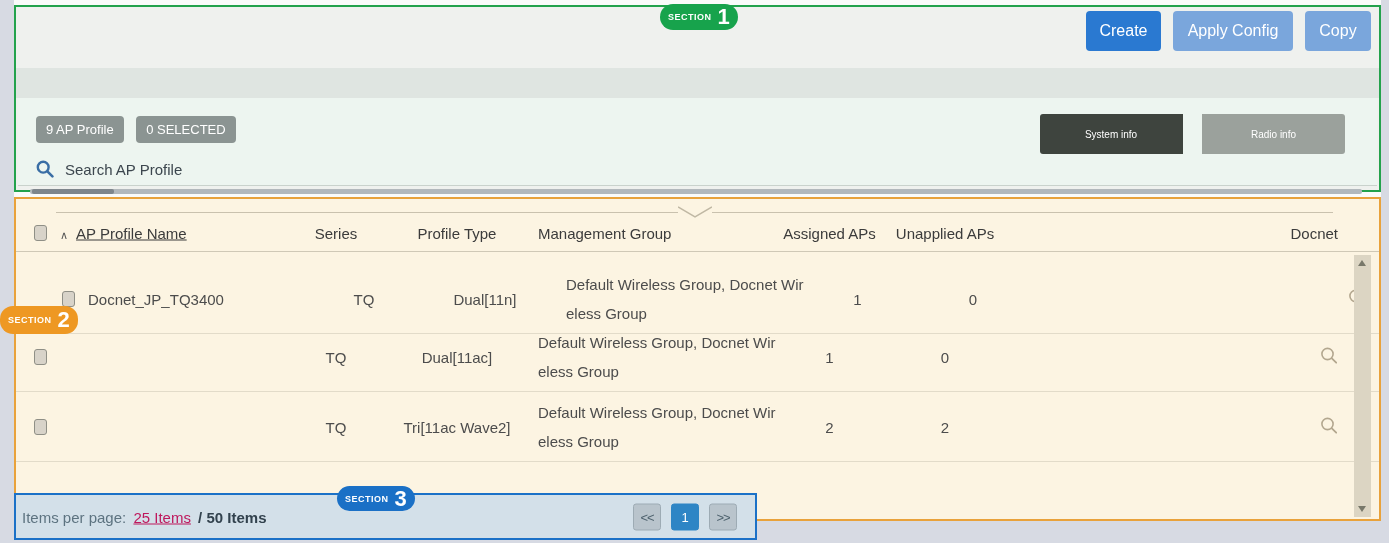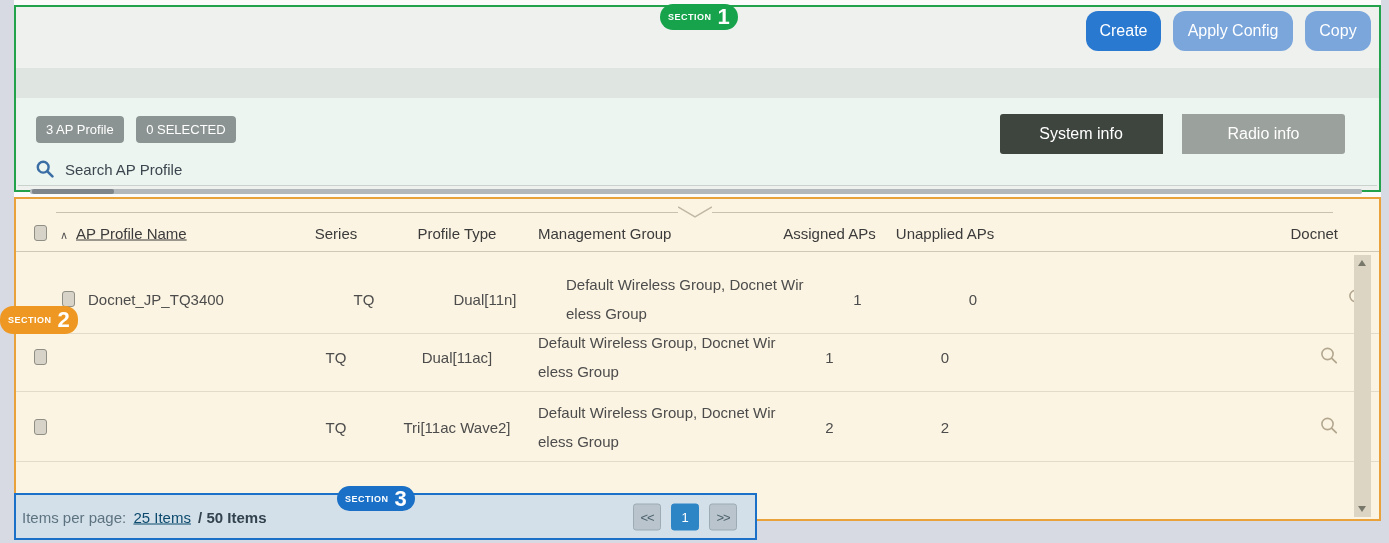--- a/index.html
+++ b/index.html
@@ -2,30 +2,30 @@
 <html><head>
 <meta charset="utf-8">
 <style>
   * { margin:0; padding:0; box-sizing:border-box; }
   body { font-family:"Liberation Sans", sans-serif; }
   .page { position:relative; width:1389px; height:543px; background:#d7dae3; overflow:hidden; }
   .backdrop { position:absolute; left:14px; top:0; width:1367px; height:490px; background:#fafbfa; }
 
   
   .sec1 { position:absolute; left:14px; top:5px; width:1367px; height:187px; border:2px solid #23a24c; background:#eff1ee; }
-  .top-btn { position:absolute; top:4px; height:40px; border:none; border-radius:12px; color:#fff; font-size:16px; font-family:inherit; cursor:pointer; }
+  .top-btn { position:absolute; top:4px; height:40px; border:none; border-radius:4px; color:#fff; font-size:16px; font-family:inherit; cursor:pointer; }
   .btn-create { right:218px; width:75px; background:#2a79d1; }
   .btn-apply  { right:86px;  width:120px; background:#7aa6dc; }
   .btn-copy   { right:8px;   width:66px; background:#7aa6dc; }
   .band { position:absolute; top:61px; left:0; right:0; height:30px; background:#dfe5e1; }
   .panel { position:absolute; top:91px; left:2px; right:2px; height:88px; background:#edf5f0; border-bottom:1px solid #c9d2cc; }
   .badges-row { position:absolute; left:18px; top:18px; }
   .count-badge { display:inline-block; background:#8b9492; color:#fff; font-size:13px; padding:6px 10px; border-radius:4px; margin-right:8px; }
   .info-toggle { position:absolute; right:32px; top:16px; }
-  .info-btn { width:163px; height:40px; border:none; color:#fff; font-size:16px; font-family:inherit; cursor:pointer; }
+  .info-btn { width:143px; height:40px; border:none; color:#fff; font-size:10px; font-family:inherit; cursor:pointer; }
   .info-system { background:#3e443e; border-radius:3px 0 0 3px; }
   .info-radio  { background:#9ba19c; border-radius:0 3px 3px 0; margin-left:15px; }
   .search-row { position:absolute; left:18px; top:58px; right:24px; height:26px; display:flex; align-items:center; }
   .search-row svg { flex:0 0 auto; }
   .search-input { flex:1; margin-left:11px; border:none; outline:none; background:transparent; font-size:15px; font-family:inherit; color:#3c464e; }
   .search-input::placeholder { color:#3c464e; opacity:1; }
 
   
   .hscroll { position:absolute; left:30px; top:189px; width:1332px; height:5px; background:#b2b8bc; border-radius:2px; }
   .hscroll-thumb { position:absolute; left:2px; top:0; width:82px; height:5px; background:#7e868c; border-radius:2px; }
@@ -51,21 +51,21 @@
   .checkbox { width:13px; height:16px; background:#d8d3c9; border:1px solid #8f8f86; border-radius:3px; cursor:pointer; }
   .detail-btn { cursor:pointer; }
   .vscroll { position:absolute; top:56px; right:8px; bottom:2px; width:17px; background:#dcd5c3; }
   .arr { position:absolute; left:4px; width:0; height:0; border-left:4px solid transparent; border-right:4px solid transparent; }
   .arr-up { top:5px; border-bottom:6px solid #78786a; }
   .arr-down { bottom:5px; border-top:6px solid #78786a; }
 
   
   .sec3 { position:absolute; left:14px; top:493px; width:743px; height:47px; border:2px solid #1b71c7; background:#d3e0e9; }
   .items-line { position:absolute; left:6px; top:50%; transform:translateY(-50%); font-size:15px; color:#5d7380; }
-  .pg-link { color:#0c4a6e; text-decoration:underline; cursor:pointer; margin:0 3px; }
+  .pg-link { color:#be185d; text-decoration:underline; cursor:pointer; margin:0 3px; }
   .pg-dark { color:#32424e; font-weight:bold; }
   .pager { position:absolute; right:18px; top:50%; transform:translateY(-50%); display:flex; gap:10px; }
   .pg-btn { min-width:28px; height:27px; border-radius:3px; font-size:13px; font-family:inherit; display:flex; align-items:center; justify-content:center; cursor:pointer; }
   .pg-nav { background:#b9c4cc; border:1px solid #9dabb4; color:#4e626e; letter-spacing:-1px; }
   .pg-cur { background:#2e85c5; border:1px solid #2e85c5; color:#fff; }
 
   
   .sbadge { position:absolute; color:#fff; border-radius:13px; display:flex; align-items:center; padding:0 8px; height:26px; }
   .sbadge-word { font-size:9px; font-weight:bold; letter-spacing:0.5px; margin-right:6px; }
   .sbadge-num { font-size:22px; font-weight:bold; }
@@ -81,21 +81,21 @@
 
   <section class="sec1">
     <button class="top-btn btn-create">Create</button>
     <button class="top-btn btn-apply">Apply Config</button>
     <button class="top-btn btn-copy">Copy</button>
 
     <div class="band"></div>
 
     <div class="panel">
       <div class="badges-row">
-        <span class="count-badge">3 AP Profile</span>
+        <span class="count-badge">9 AP Profile</span>
         <span class="count-badge">0 SELECTED</span>
       </div>
       <div class="info-toggle">
         <button class="info-btn info-system">System info</button>
         <button class="info-btn info-radio">Radio info</button>
       </div>
       <div class="search-row">
         <svg width="18" height="18" viewBox="0 0 18 18">
           <circle cx="7.2" cy="7.2" r="5.4" fill="none" stroke="#3a6ea5" stroke-width="2.4"></circle>
           <line x1="11.6" y1="11.6" x2="16.4" y2="16.4" stroke="#3a6ea5" stroke-width="2.6" stroke-linecap="round"></line>

